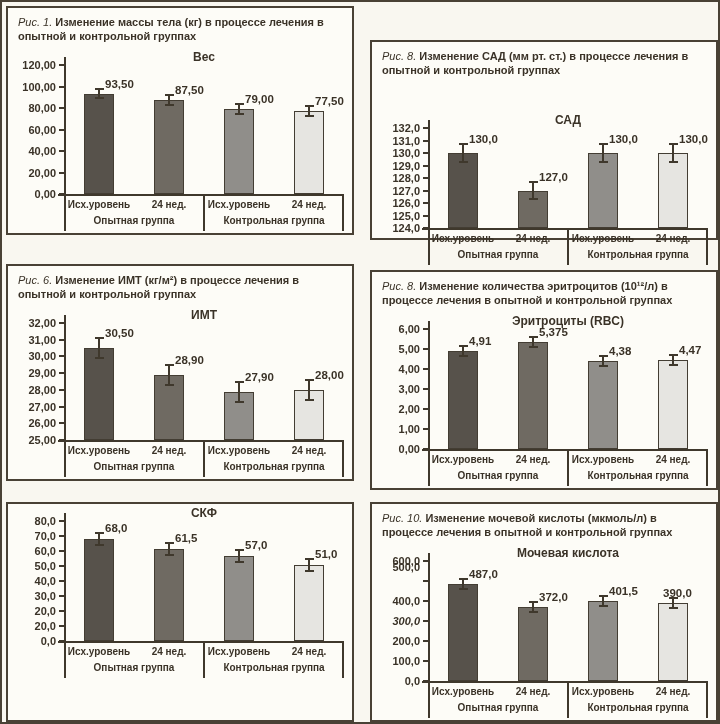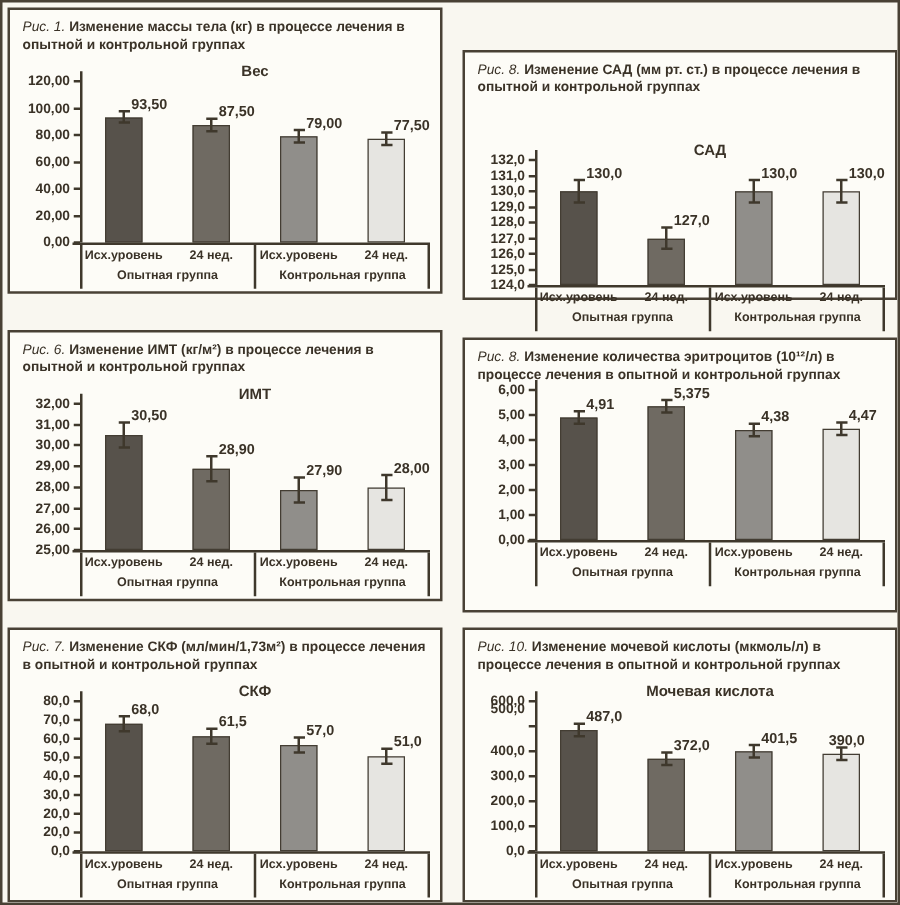--- a/index.html
+++ b/index.html
@@ -209,20 +209,21 @@
         <div class="cat" style="left: 6px; width: 70px;">Исх.уровень</div>
         <div class="cat" style="left: 76px; width: 70px;">24 нед.</div>
         <div class="cat" style="left: 146px; width: 70px;">Исх.уровень</div>
         <div class="cat" style="left: 216px; width: 70px;">24 нед.</div>
         <div class="grp" style="left: 6px; width: 140px;">Опытная группа</div>
         <div class="grp" style="left: 146px; width: 140px;">Контрольная группа</div>
       </div>
     </div>
     <div class="panel" style="left: 368px; top: 268px; width: 348px; height: 220px;">
       <div class="caption"><span class="fig-label">Рис. 8.</span> <span>Изменение количества эритроцитов (10¹²/л) в процессе лечения в опытной и контрольной группах</span></div>
+      <div class="chart-title" style="margin-left: 56px; width: 280px;">Эритроциты (RBC)</div>
       <div class="plot" style="height: 120px;">
         <div class="yaxis-line" style="left: 56px; top: -8px; height: 128px;"></div>
         <div class="ytick-label" style="width: 48px; top: -6px;">6,00</div>
         <div class="ytick-mark" style="left: 51px; top: -1px;"></div>
         <div class="ytick-label" style="width: 48px; top: 14px;">5,00</div>
         <div class="ytick-mark" style="left: 51px; top: 19px;"></div>
         <div class="ytick-label" style="width: 48px; top: 34px;">4,00</div>
         <div class="ytick-mark" style="left: 51px; top: 39px;"></div>
         <div class="ytick-label" style="width: 48px; top: 54px;">3,00</div>
         <div class="ytick-mark" style="left: 51px; top: 59px;"></div>
@@ -259,21 +260,20 @@
         <div class="vline" style="left: 284px;"></div>
         <div class="cat" style="left: 6px; width: 70px;">Исх.уровень</div>
         <div class="cat" style="left: 76px; width: 70px;">24 нед.</div>
         <div class="cat" style="left: 146px; width: 70px;">Исх.уровень</div>
         <div class="cat" style="left: 216px; width: 70px;">24 нед.</div>
         <div class="grp" style="left: 6px; width: 140px;">Опытная группа</div>
         <div class="grp" style="left: 146px; width: 140px;">Контрольная группа</div>
       </div>
     </div>
     <div class="panel" style="left: 4px; top: 500px; width: 348px; height: 220px;">
-      <div class="caption"><span class="fig-label">Рис. 7.</span> <span>Изменение СКФ (мл/мин/1,73м²) в процессе лечения в опытной и контрольной группах</span></div>
       <div class="chart-title" style="margin-left: 56px; width: 280px;">СКФ</div>
       <div class="plot" style="height: 120px;">
         <div class="yaxis-line" style="left: 56px; top: -8px; height: 128px;"></div>
         <div class="ytick-label" style="width: 48px; top: -6px;">80,0</div>
         <div class="ytick-mark" style="left: 51px; top: -1px;"></div>
         <div class="ytick-label" style="width: 48px; top: 9px;">70,0</div>
         <div class="ytick-mark" style="left: 51px; top: 14px;"></div>
         <div class="ytick-label" style="width: 48px; top: 24px;">60,0</div>
         <div class="ytick-mark" style="left: 51px; top: 29px;"></div>
         <div class="ytick-label" style="width: 48px; top: 39px;">50,0</div>
@@ -325,21 +325,21 @@
       <div class="caption"><span class="fig-label">Рис. 10.</span> <span>Изменение мочевой кислоты (мкмоль/л) в процессе лечения в опытной и контрольной группах</span></div>
       <div class="chart-title" style="margin-left: 56px; width: 280px;">Мочевая кислота</div>
       <div class="plot" style="height: 120px;">
         <div class="yaxis-line" style="left: 56px; top: -8px; height: 128px;"></div>
         <div class="ytick-label" style="width: 48px; top: -6px;">600,0</div>
         <div class="ytick-mark" style="left: 51px; top: -1px;"></div>
         <div class="ytick-label" style="width: 48px; top: 0;">500,0</div>
         <div class="ytick-mark" style="left: 51px; top: 19px;"></div>
         <div class="ytick-label" style="width: 48px; top: 34px;">400,0</div>
         <div class="ytick-mark" style="left: 51px; top: 39px;"></div>
-        <div class="ytick-label" style="width: 48px; top: 54px;">300,0</div>
+        <div class="ytick-label" style="width: 48px; top: 54px; font-style: italic;">300,0</div>
         <div class="ytick-mark" style="left: 51px; top: 59px;"></div>
         <div class="ytick-label" style="width: 48px; top: 74px;">200,0</div>
         <div class="ytick-mark" style="left: 51px; top: 79px;"></div>
         <div class="ytick-label" style="width: 48px; top: 94px;">100,0</div>
         <div class="ytick-mark" style="left: 51px; top: 99px;"></div>
         <div class="ytick-label" style="width: 48px; top: 114px;">0,0</div>
         <div class="ytick-mark" style="left: 51px; top: 119px;"></div>
         <div class="bar" style="left: 76px; width: 30px; height: 97.4px; background: rgb(87, 82, 75);"></div>
         <div class="err-v" style="left: 90px; bottom: 92.4px; height: 10px;"></div>
         <div class="err-cap" style="left: 86.5px; bottom: 101.4px;"></div>

